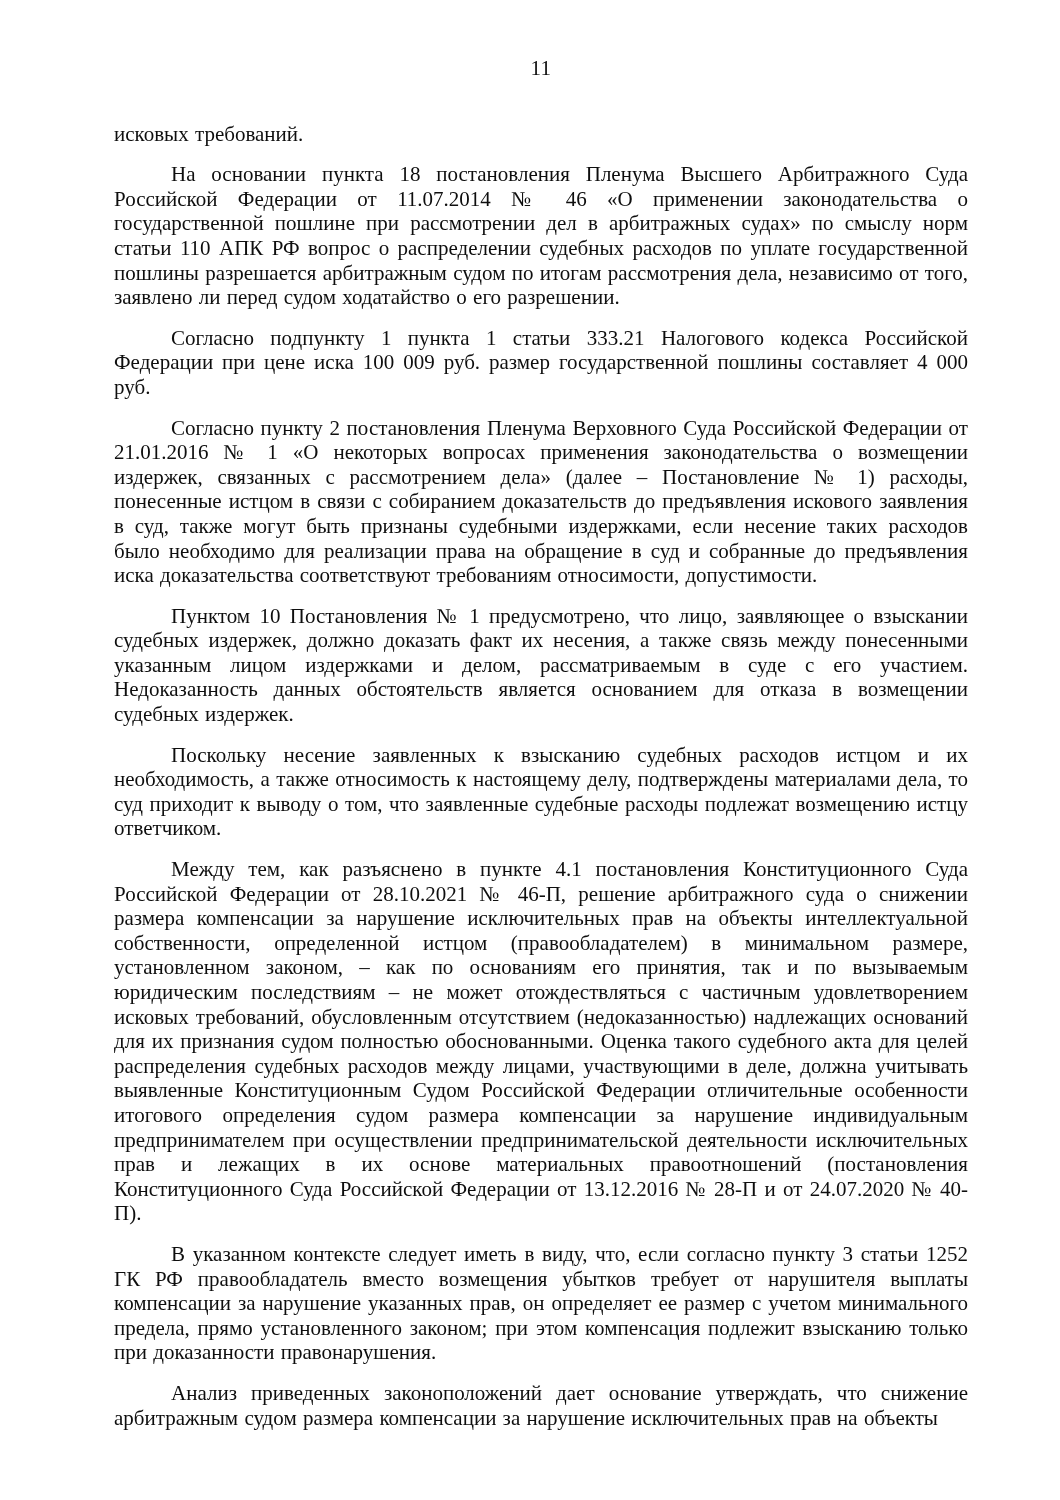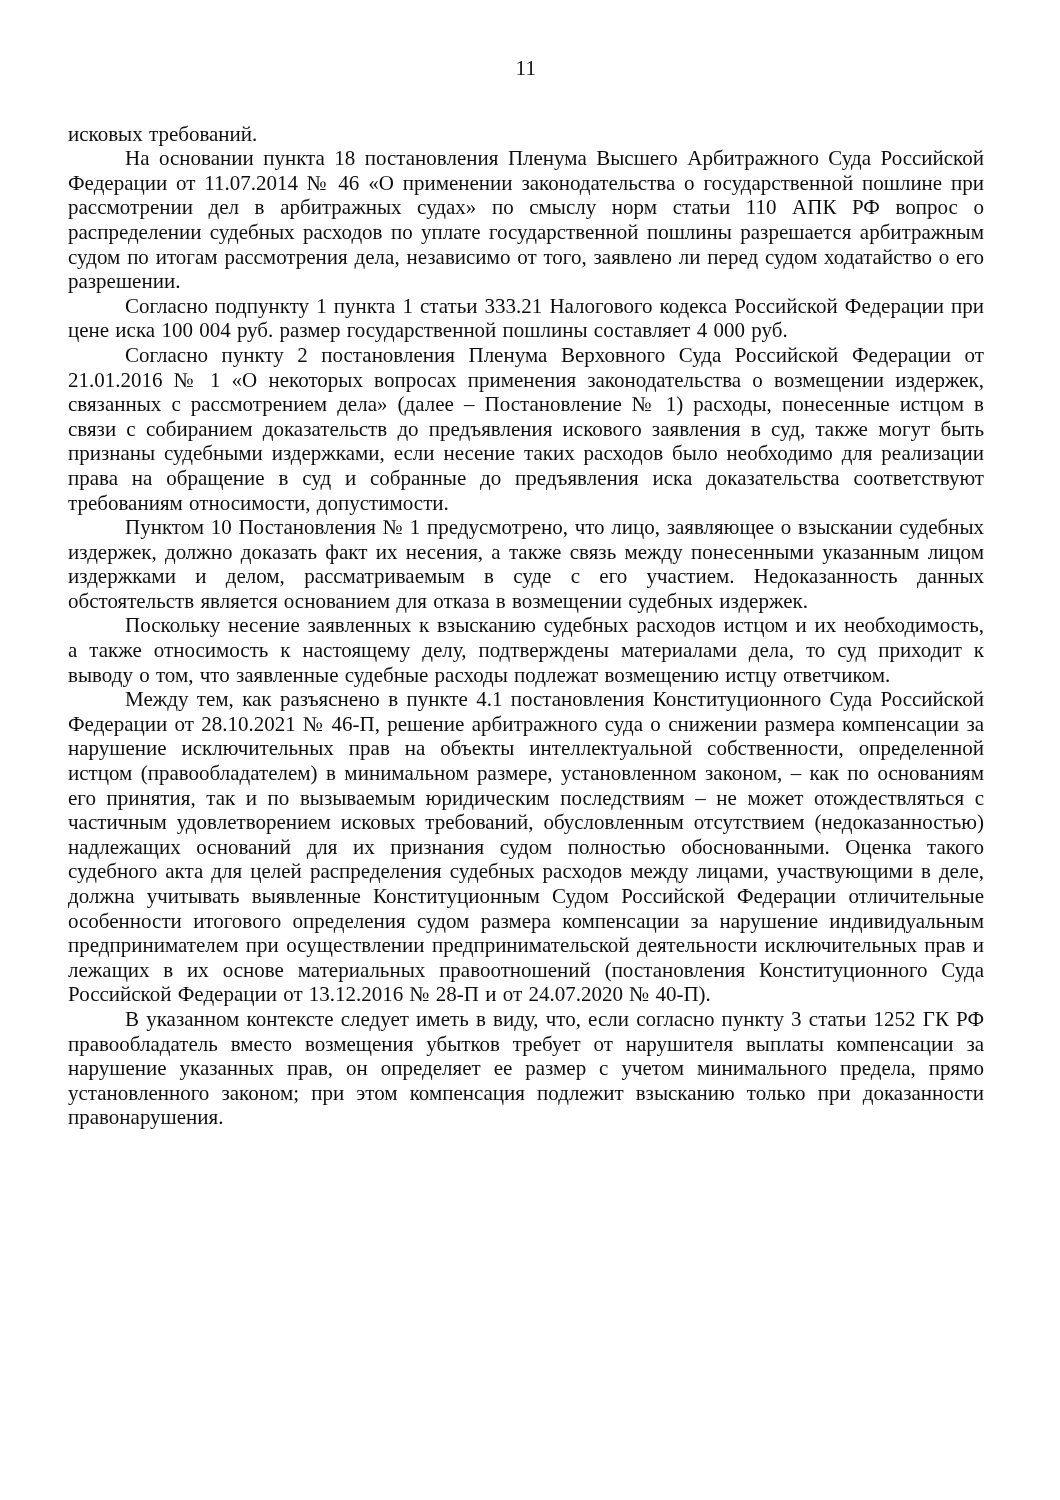--- a/index.html
+++ b/index.html
@@ -10,50 +10,51 @@
   body {
     width: 1060px;
     height: 1500px;
     position: relative;
     overflow: hidden;
   }
   .page {
     box-sizing: border-box;
     width: 1060px;
     height: 1300px;
-    padding: 56px 76px 0 68px;
+    padding: 56px 76px 0 98px;
     background: #ffffff;
     color: #0e0e0e;
     font-family: "Liberation Serif", "DejaVu Serif", serif;
     font-size: 21px;
     line-height: 24.6px;
   }
   .page-number {
     text-align: center;
     margin: 0 0 41px 0;
     letter-spacing: 0.5px;
   }
   .doc-body p.para {
-    margin: 0;
+    margin: 16px;
     text-align: justify;
     text-justify: inter-word;
     word-spacing: 1px;
   }
   .doc-body p.para.indent {
     text-indent: 57px;
   }
 </style>
 </head>
 <body>
 
 <div class="page">
   <div class="page-number">11</div>
   <div class="doc-body">
       <p class="para">исковых требований.</p>
       <p class="para indent">На основании пункта 18 постановления Пленума Высшего Арбитражного Суда Российской Федерации от 11.07.2014 № 46 «О применении законодательства о государственной пошлине при рассмотрении дел в арбитражных судах» по смыслу норм статьи 110 АПК РФ вопрос о распределении судебных расходов по уплате государственной пошлины разрешается арбитражным судом по итогам рассмотрения дела, независимо от того, заявлено ли перед судом ходатайство о его разрешении.</p>
-      <p class="para indent">Согласно подпункту 1 пункта 1 статьи 333.21 Налогового кодекса Российской Федерации при цене иска 100 004 руб. размер государственной пошлины составляет 4 000 руб.</p>
+      <p class="para indent">Согласно подпункту 1 пункта 1 статьи 333.21 Налогового кодекса Российской Федерации при цене иска 100 009 руб. размер государственной пошлины составляет 4 000 руб.</p>
       <p class="para indent">Согласно пункту 2 постановления Пленума Верховного Суда Российской Федерации от 21.01.2016 № 1 «О некоторых вопросах применения законодательства о возмещении издержек, связанных с рассмотрением дела» (далее – Постановление № 1) расходы, понесенные истцом в связи с собиранием доказательств до предъявления искового заявления в суд, также могут быть признаны судебными издержками, если несение таких расходов было необходимо для реализации права на обращение в суд и собранные до предъявления иска доказательства соответствуют требованиям относимости, допустимости.</p>
       <p class="para indent">Пунктом 10 Постановления № 1 предусмотрено, что лицо, заявляющее о взыскании судебных издержек, должно доказать факт их несения, а также связь между понесенными указанным лицом издержками и делом, рассматриваемым в суде с его участием. Недоказанность данных обстоятельств является основанием для отказа в возмещении судебных издержек.</p>
       <p class="para indent">Поскольку несение заявленных к взысканию судебных расходов истцом и их необходимость, а также относимость к настоящему делу, подтверждены материалами дела, то суд приходит к выводу о том, что заявленные судебные расходы подлежат возмещению истцу ответчиком.</p>
       <p class="para indent">Между тем, как разъяснено в пункте 4.1 постановления Конституционного Суда Российской Федерации от 28.10.2021 № 46-П, решение арбитражного суда о снижении размера компенсации за нарушение исключительных прав на объекты интеллектуальной собственности, определенной истцом (правообладателем) в минимальном размере, установленном законом, – как по основаниям его принятия, так и по вызываемым юридическим последствиям – не может отождествляться с частичным удовлетворением исковых требований, обусловленным отсутствием (недоказанностью) надлежащих оснований для их признания судом полностью обоснованными. Оценка такого судебного акта для целей распределения судебных расходов между лицами, участвующими в деле, должна учитывать выявленные Конституционным Судом Российской Федерации отличительные особенности итогового определения судом размера компенсации за нарушение индивидуальным предпринимателем при осуществлении предпринимательской деятельности исключительных прав и лежащих в их основе материальных правоотношений (постановления Конституционного Суда Российской Федерации от 13.12.2016 № 28-П и от 24.07.2020 № 40-П).</p>
       <p class="para indent">В указанном контексте следует иметь в виду, что, если согласно пункту 3 статьи 1252 ГК РФ правообладатель вместо возмещения убытков требует от нарушителя выплаты компенсации за нарушение указанных прав, он определяет ее размер с учетом минимального предела, прямо установленного законом; при этом компенсация подлежит взысканию только при доказанности правонарушения.</p>
+      <p class="para indent">Анализ приведенных законоположений дает основание утверждать, что снижение арбитражным судом размера компенсации за нарушение исключительных прав на объекты</p>
     </div>
 </div>
 
 </body></html>

